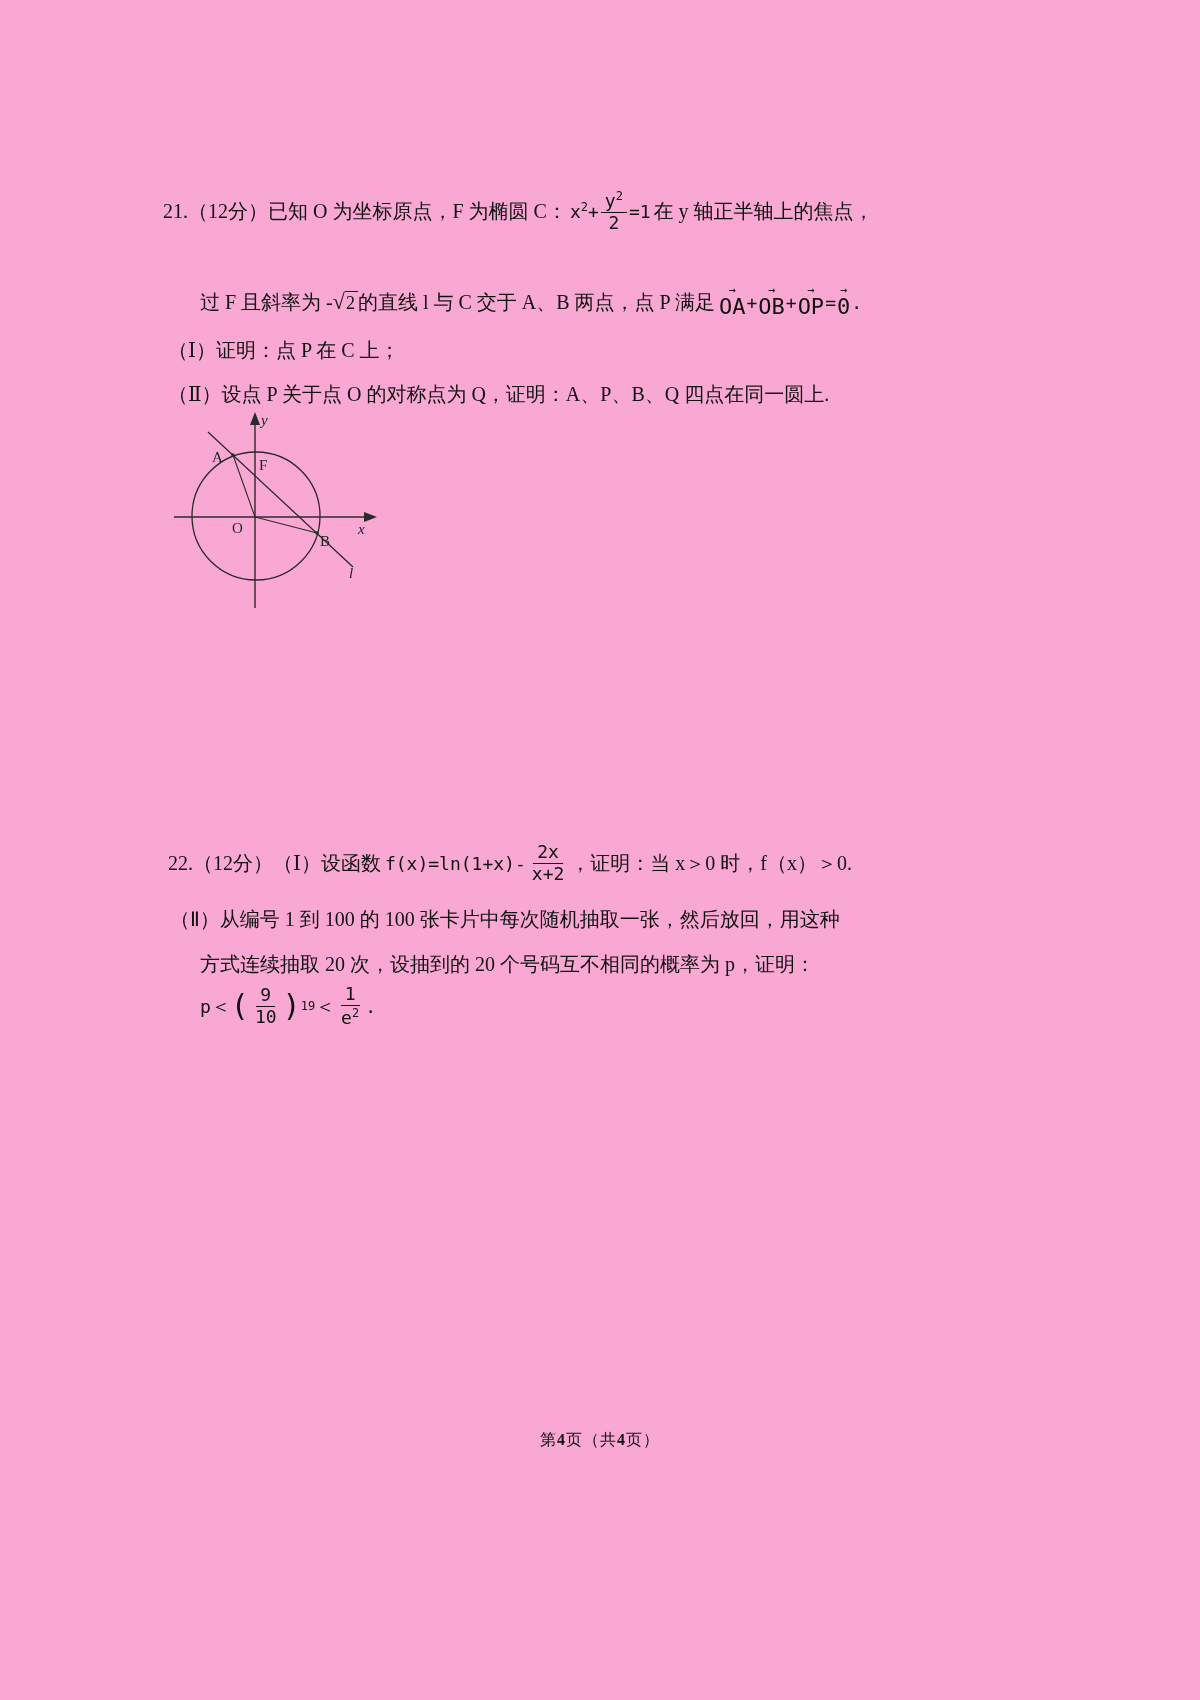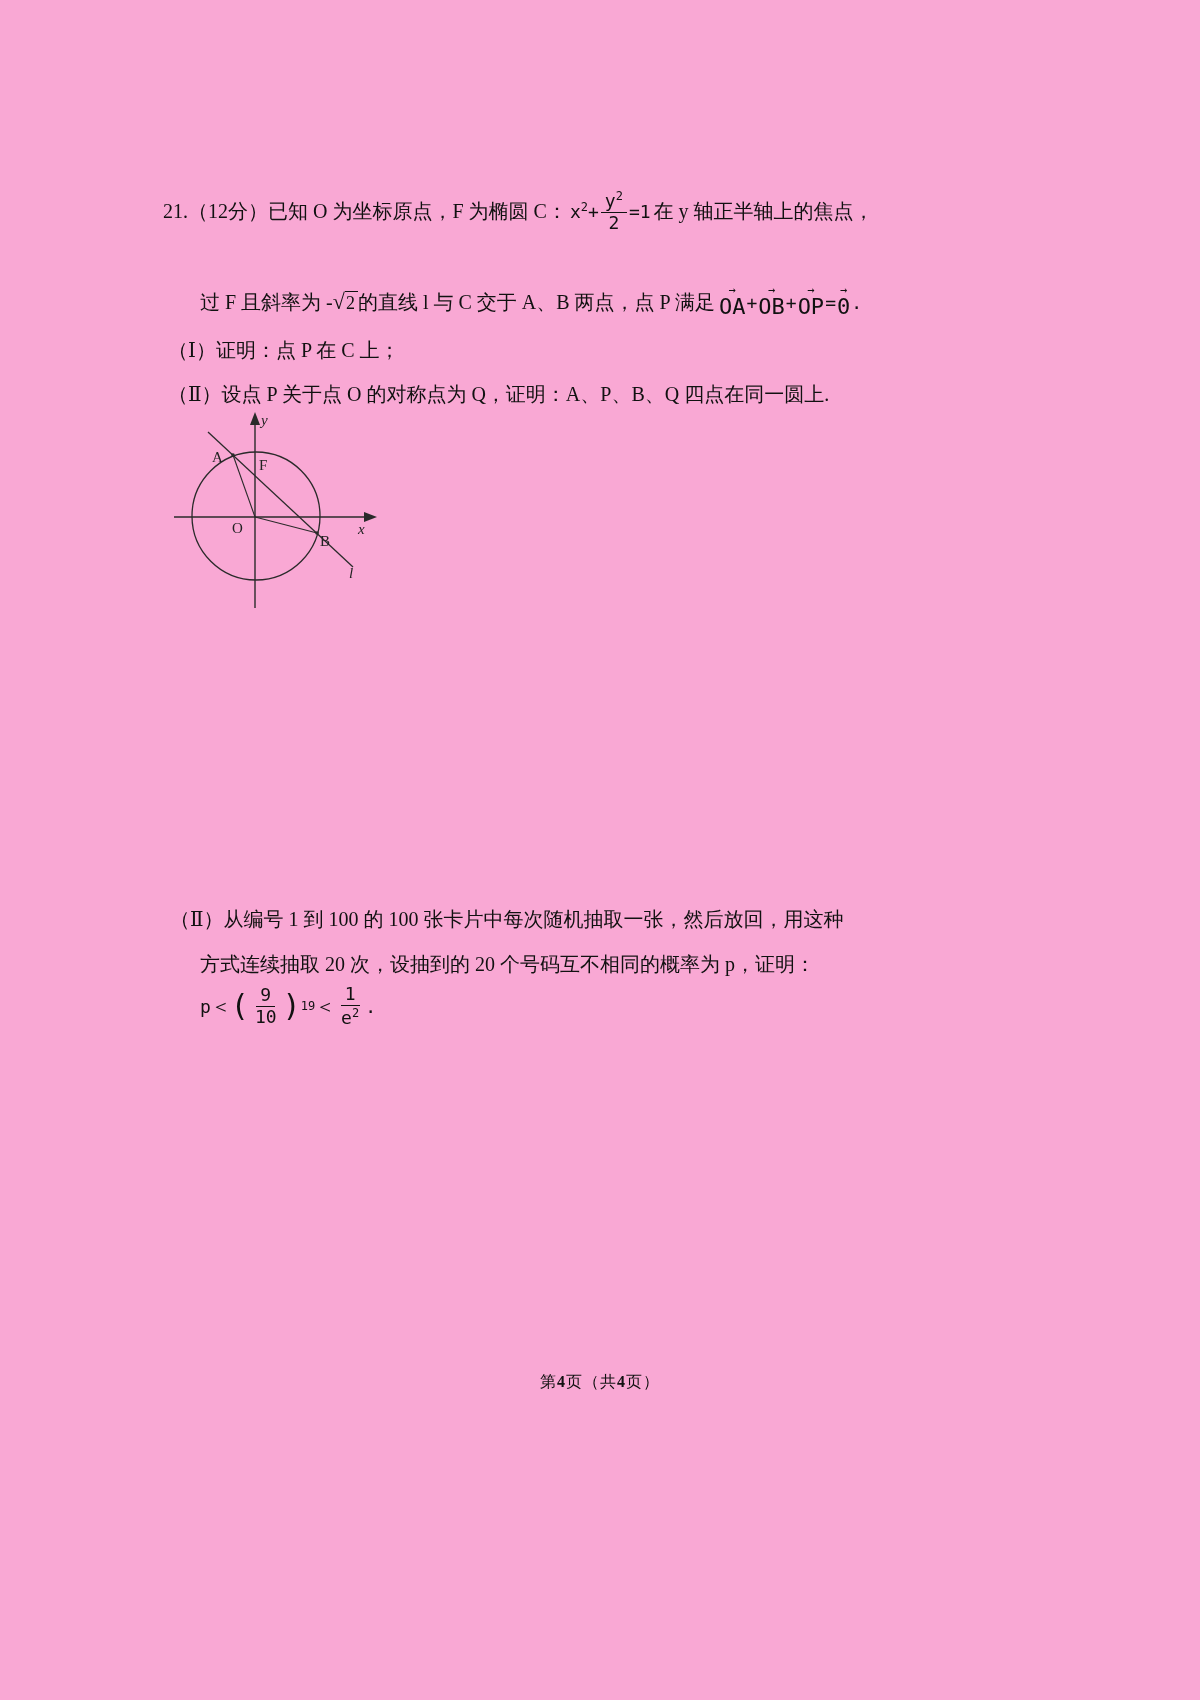--- a/index.html
+++ b/index.html
@@ -119,39 +119,50 @@
 
     <text x="93" y="13" class="it">y</text>
     <text x="190" y="122" class="it">x</text>
     <text x="44" y="50">A</text>
     <text x="91" y="58">F</text>
     <text x="64" y="121">O</text>
     <text x="152" y="134">B</text>
     <text x="181" y="166" class="it">l</text>
   </svg>
 
+  <div class="abs flexline" style="left:168px; top:843px;">
+    <span>22.（12分）（Ⅰ）设函数</span>
+    <span class="math flexline" style="margin-left:4px;">
+      <span>f(x)=ln(1+x)-</span>
+      <span class="frac">
+        <span class="num">2x</span>
+        <span class="den">x+2</span>
+      </span>
+    </span>
+    <span>，证明：当 x＞0 时，f（x）＞0.</span>
+  </div>
 
-  <div class="abs" style="left:170px; top:906px;">（Ⅱ）从编号 1 到 100 的 100 张卡片中每次随机抽取一张，然后放回，用这种</div>
+  <div class="abs" style="left:170px; top:906px;font-family:Liberation Serif, serif;">（Ⅱ）从编号 1 到 100 的 100 张卡片中每次随机抽取一张，然后放回，用这种</div>
   <div class="abs" style="left:200px; top:951px;">方式连续抽取 20 次，设抽到的 20 个号码互不相同的概率为 p，证明：</div>
 
   <div class="abs flexline math" style="left:200px; top:985px;">
     <span>p</span>
     <span style="font-family:'Liberation Serif',serif; font-size:20px;">＜</span>
     <span class="big-paren">(</span>
     <span class="frac">
       <span class="num">9</span>
       <span class="den">10</span>
     </span>
     <span class="big-paren">)</span>
     <sup class="exp" style="vertical-align:12px;">19</sup>
     <span style="font-family:'Liberation Serif',serif; font-size:20px;">＜</span>
     <span class="frac">
       <span class="num">1</span>
       <span class="den"><span>e</span><sup class="exp">2</sup></span>
     </span>
     <span>.</span>
   </div>
 
-  <div class="footer" style="top:1372px;">
+  <div class="footer" style="top:1430px;">
     <span>第</span><b>4</b><span>页（共</span><b>4</b><span>页）</span>
   </div>
 
 </div>
 
 </body></html>

